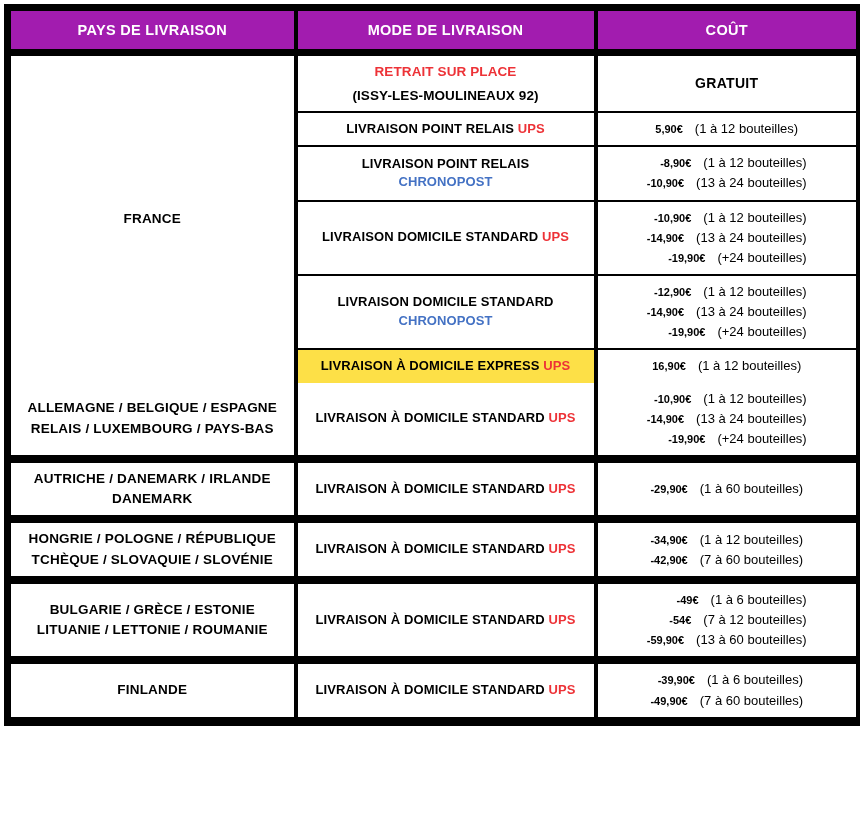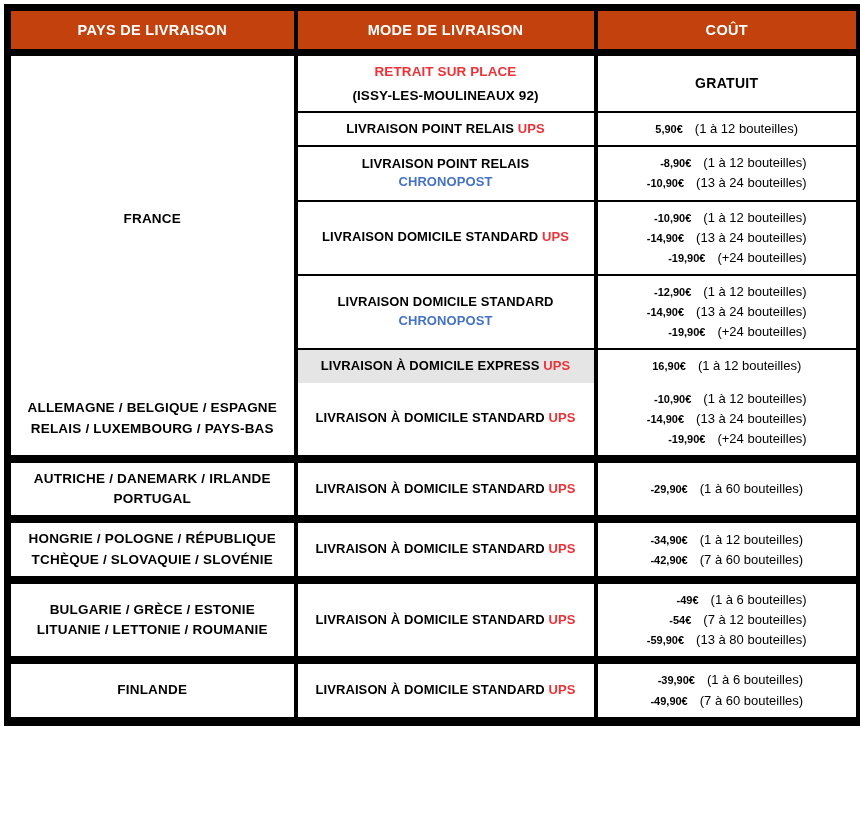--- a/index.html
+++ b/index.html
@@ -29,21 +29,21 @@
     table-layout: fixed;
     background: #ffffff;
   }
 
   col.col-country { width: 288px; }
   col.col-mode    { width: 300px; }
   col.col-cost    { width: 264px; }
 
   
   thead tr.header-row th {
-    background: #c2410c;
+    background: #a21caf;
     color: #ffffff;
     font-size: 14.5px;
     font-weight: bold;
     letter-spacing: 0.3px;
     text-align: center;
     vertical-align: middle;
     height: 38px;
     padding: 0 4px;
     border-left: 7px solid #000000;
     border-right: 7px solid #000000;
@@ -96,21 +96,21 @@
   }
 
   
   tr.group-end td {
     border-bottom: 8px solid #000000;
   }
   tr.table-end td {
     border-bottom: 9px solid #000000;
   }
 
-  td.shaded { background: #e5e5e5; }
+  td.shaded { background: #fde047; }
 
   
   .carrier-ups {
     color: #ed3237;
     font-weight: bold;
   }
   .carrier-chronopost {
     color: #4472c4;
     font-weight: bold;
   }
@@ -219,21 +219,21 @@
             <span class="country-line">RELAIS / LUXEMBOURG / PAYS-BAS</span>
           </td>
           <td class="cell-mode">
             <span class="mode-line">LIVRAISON À DOMICILE STANDARD <span class="carrier-ups">UPS</span></span>
           </td>
           <td class="cell-cost"><span class="price-list"><span class="price-line"><span class="amount">-10,90€</span><span class="qty">(1 à 12 bouteilles)</span></span><span class="price-line"><span class="amount">-14,90€</span><span class="qty">(13 à 24 bouteilles)</span></span><span class="price-line"><span class="amount">-19,90€</span><span class="qty">(+24 bouteilles)</span></span></span></td>
         </tr>
         <tr class="group-end">
           <td class="cell-country" rowspan="1">
             <span class="country-line">AUTRICHE / DANEMARK / IRLANDE</span>
-            <span class="country-line">PORTUGAL</span>
+            <span class="country-line">DANEMARK</span>
           </td>
           <td class="cell-mode">
             <span class="mode-line">LIVRAISON À DOMICILE STANDARD <span class="carrier-ups">UPS</span></span>
           </td>
           <td class="cell-cost"><span class="price-list"><span class="price-line"><span class="amount">-29,90€</span><span class="qty">(1 à 60 bouteilles)</span></span></span></td>
         </tr>
         <tr class="group-end">
           <td class="cell-country" rowspan="1">
             <span class="country-line">HONGRIE / POLOGNE / RÉPUBLIQUE</span>
             <span class="country-line">TCHÈQUE / SLOVAQUIE / SLOVÉNIE</span>
@@ -244,21 +244,21 @@
           <td class="cell-cost"><span class="price-list"><span class="price-line"><span class="amount">-34,90€</span><span class="qty">(1 à 12 bouteilles)</span></span><span class="price-line"><span class="amount">-42,90€</span><span class="qty">(7 à 60 bouteilles)</span></span></span></td>
         </tr>
         <tr class="group-end">
           <td class="cell-country" rowspan="1">
             <span class="country-line">BULGARIE / GRÈCE / ESTONIE</span>
             <span class="country-line">LITUANIE / LETTONIE / ROUMANIE</span>
           </td>
           <td class="cell-mode">
             <span class="mode-line">LIVRAISON À DOMICILE STANDARD <span class="carrier-ups">UPS</span></span>
           </td>
-          <td class="cell-cost"><span class="price-list"><span class="price-line"><span class="amount">-49€</span><span class="qty">(1 à 6 bouteilles)</span></span><span class="price-line"><span class="amount">-54€</span><span class="qty">(7 à 12 bouteilles)</span></span><span class="price-line"><span class="amount">-59,90€</span><span class="qty">(13 à 80 bouteilles)</span></span></span></td>
+          <td class="cell-cost"><span class="price-list"><span class="price-line"><span class="amount">-49€</span><span class="qty">(1 à 6 bouteilles)</span></span><span class="price-line"><span class="amount">-54€</span><span class="qty">(7 à 12 bouteilles)</span></span><span class="price-line"><span class="amount">-59,90€</span><span class="qty">(13 à 60 bouteilles)</span></span></span></td>
         </tr>
         <tr class="table-end">
           <td class="cell-country" rowspan="1">
             <span class="country-line">FINLANDE</span>
           </td>
           <td class="cell-mode">
             <span class="mode-line">LIVRAISON À DOMICILE STANDARD <span class="carrier-ups">UPS</span></span>
           </td>
           <td class="cell-cost"><span class="price-list"><span class="price-line"><span class="amount">-39,90€</span><span class="qty">(1 à 6 bouteilles)</span></span><span class="price-line"><span class="amount">-49,90€</span><span class="qty">(7 à 60 bouteilles)</span></span></span></td>
         </tr>

